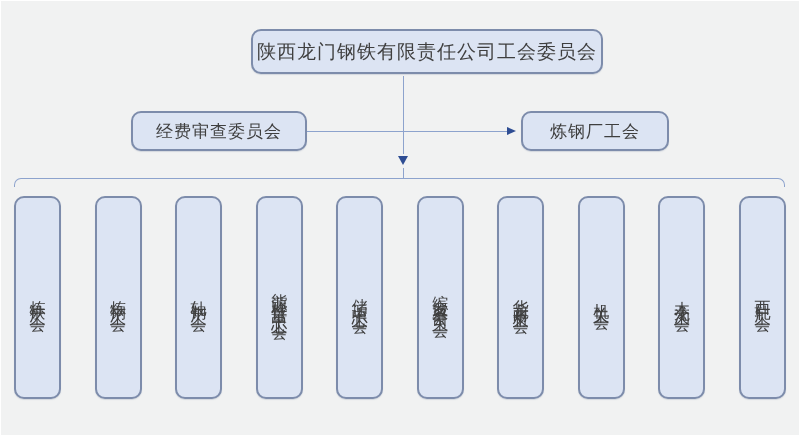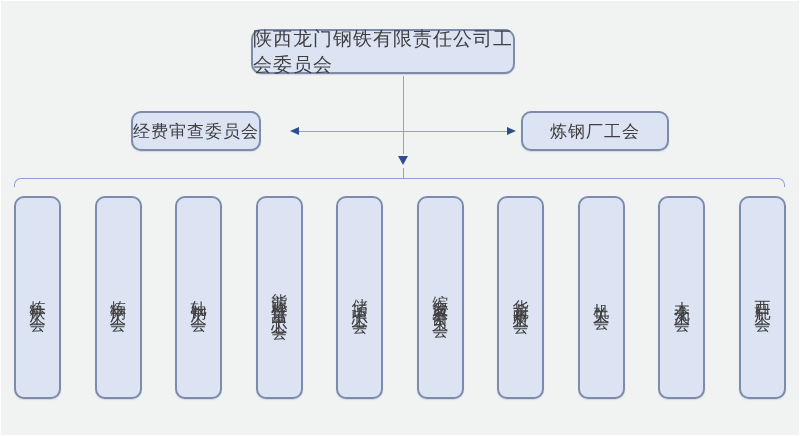--- a/index.html
+++ b/index.html
@@ -25,25 +25,25 @@
     background:var(--box-fill);
     border:2px solid var(--box-border);
     border-radius:10px;
     display:flex;
     align-items:center;
     justify-content:center;
     color:var(--text);
     box-shadow:0 1px 1px rgba(120,134,165,.25);
   }
   .root-node{
-    left:250px;top:28px;width:264px;height:45px;
+    left:250px;top:28px;width:352px;height:45px;
     font-size:19px;letter-spacing:1px;
   }
   .committee-left{
-    left:130px;top:110px;width:130px;height:40px;
+    left:130px;top:110px;width:176px;height:40px;
     font-size:17px;letter-spacing:1px;
   }
   .committee-right{
     left:520px;top:110px;width:148px;height:40px;
     font-size:17px;letter-spacing:1px;
   }
   
   .vline-top{
     position:absolute;left:402px;top:75px;width:0;height:78px;
     border-left:1.5px solid var(--line);

